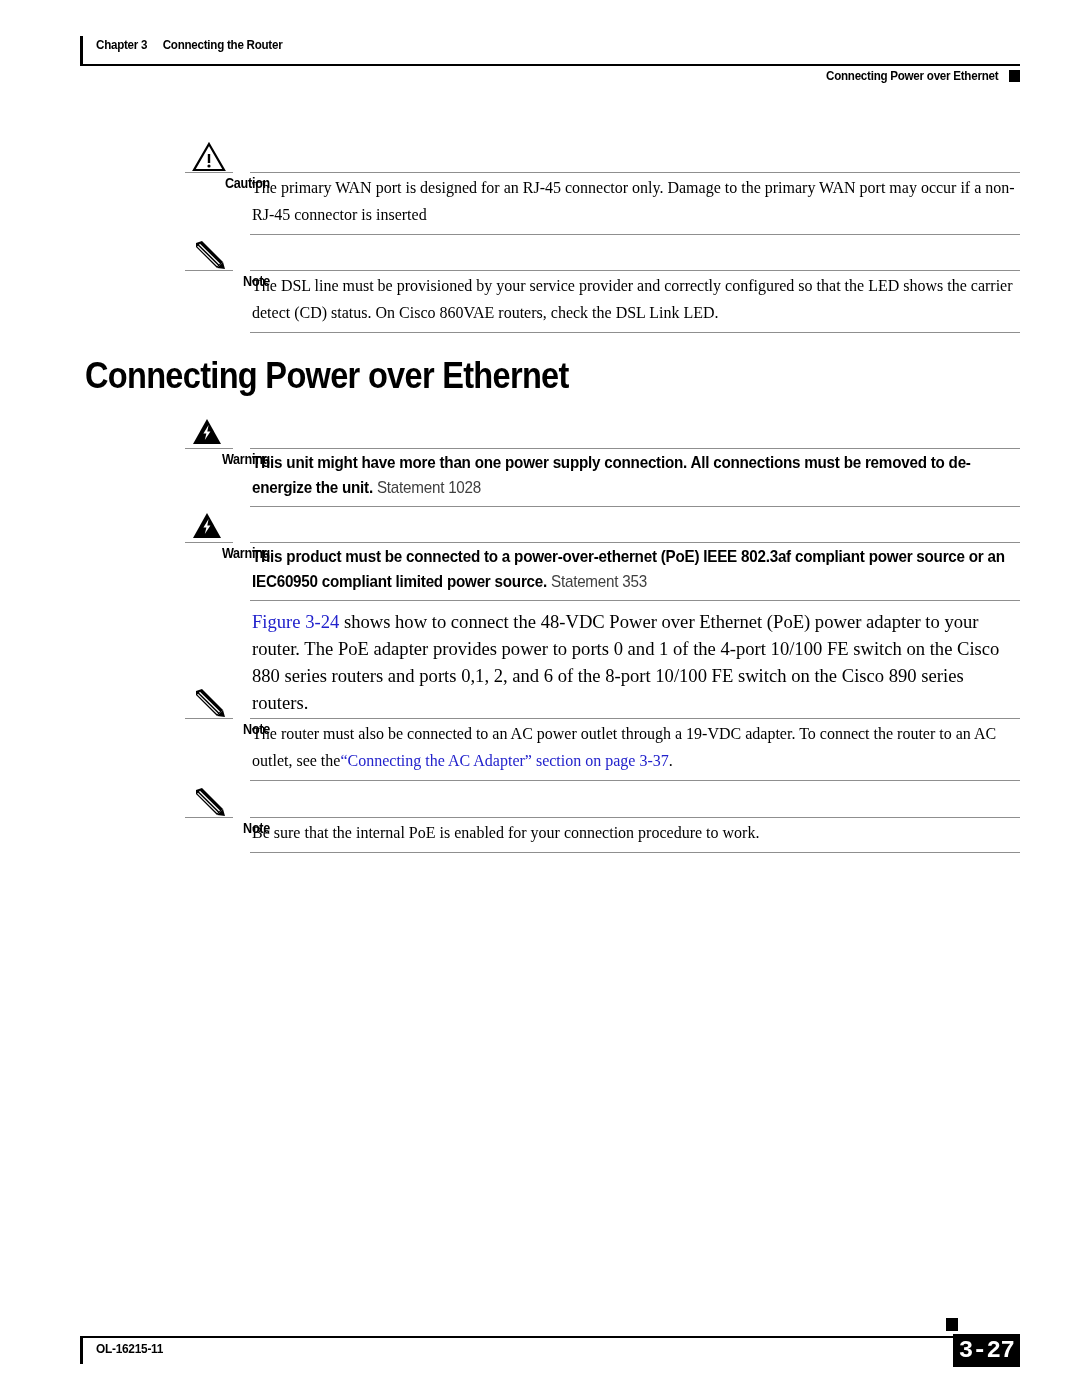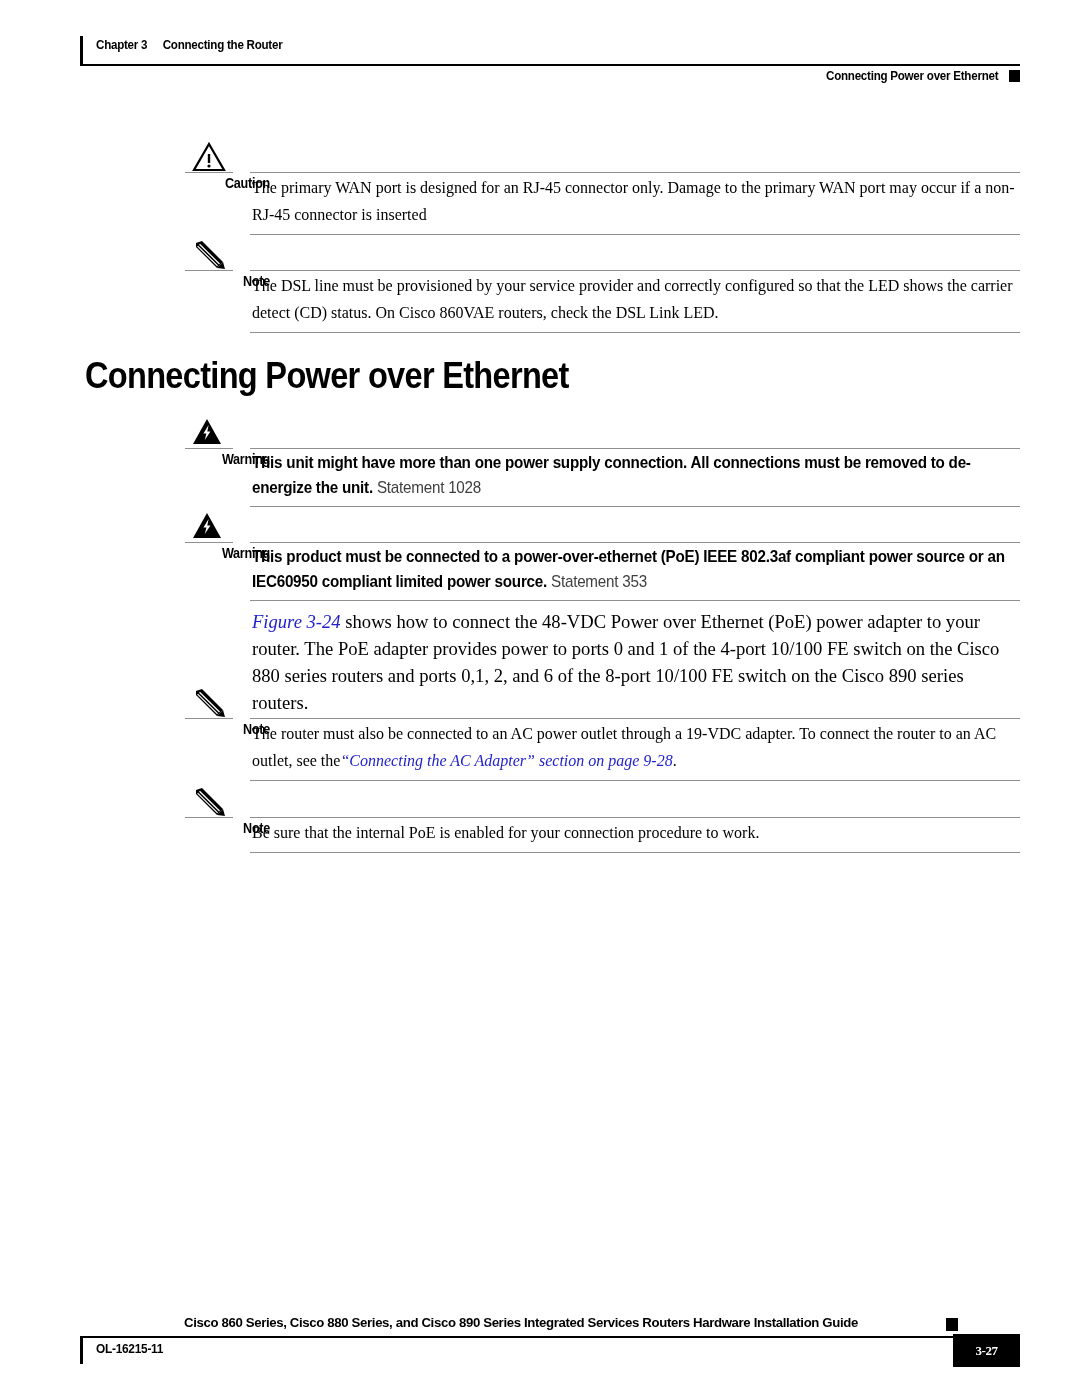--- a/index.html
+++ b/index.html
@@ -176,21 +176,20 @@
     left: 252px;
     top: 608px;
     width: 770px;
     font-size: 18.6px;
     line-height: 27px;
   }
   a.xref,
   .xref {
     color: #2222cc;
     text-decoration: none;
-    font-style: italic;
   }
 
   
   .footer {
     position: absolute;
     left: 80px;
     top: 1305px;
     width: 940px;
     height: 70px;
   }
@@ -243,23 +242,23 @@
     white-space: nowrap;
   }
   .footer-pagebox {
     position: absolute;
     left: 873px;
     top: 29px;
     width: 67px;
     height: 33px;
     background: #000000;
     color: #ffffff;
-    font-family: Liberation Serif, serif;
-    font-weight: bold;
-    font-size: 13px;
+    font-family: Liberation Mono, monospace;
+    font-weight: bold;
+    font-size: 24px;
     letter-spacing: -0.5px;
     display: flex;
     align-items: center;
     justify-content: center;
   }
 </style>
 </head>
 <body>
 
 <div class="page">
@@ -342,42 +341,41 @@
       <svg class="icon-svg" width="36" height="30" viewBox="0 0 36 30" aria-hidden="true">
         <path d="M4 3 L10 1 L31 22 L25 28 L4 7 Z" fill="#000"></path>
         <path d="M25 28 L31 22 L33 29 Z" fill="#000"></path>
         <path d="M7.5 4.2 L27.5 24" fill="none" stroke="#fff" stroke-width="1.2"></path>
         <path d="M5.6 6.1 L25.6 25.9" fill="none" stroke="#fff" stroke-width="1.2"></path>
       </svg>
     </div>
     <div class="icon-rule"></div>
     <div class="label">Note</div>
     <div class="rule-top"></div>
-    <div class="body"><span>The router must also be connected to an AC power outlet through a 19-VDC adapter. To connect the router to an AC outlet, see the</span><a class="xref" href="#">“Connecting the AC Adapter” section on page 9-28</a><span>.</span></div>
+    <div class="body"><span>The router must also be connected to an AC power outlet through a 19-VDC adapter. To connect the router to an AC outlet, see the</span><a class="xref" href="#">“Connecting the AC Adapter” section on page 3-37</a><span>.</span></div>
     <div class="rule-bottom" style="top:92px;"></div>
   </div>
 
   <div class="admon" style="top:787px;">
     <div class="icon-wrap">
       <svg class="icon-svg" width="36" height="30" viewBox="0 0 36 30" aria-hidden="true">
         <path d="M4 3 L10 1 L31 22 L25 28 L4 7 Z" fill="#000"></path>
         <path d="M25 28 L31 22 L33 29 Z" fill="#000"></path>
         <path d="M7.5 4.2 L27.5 24" fill="none" stroke="#fff" stroke-width="1.2"></path>
         <path d="M5.6 6.1 L25.6 25.9" fill="none" stroke="#fff" stroke-width="1.2"></path>
       </svg>
     </div>
     <div class="icon-rule"></div>
     <div class="label">Note</div>
     <div class="rule-top"></div>
     <div class="body">Be sure that the internal PoE is enabled for your connection procedure to work.</div>
     <div class="rule-bottom" style="top:65px;"></div>
   </div>
 
   <div class="footer">
-    <div class="footer-title">Cisco 860 Series, Cisco 880 Series, and Cisco 890 Series Integrated Services Routers Hardware Installation Guide</div>
     <div class="footer-square"></div>
     <div class="footer-rule"></div>
     <div class="footer-tick"></div>
     <div class="footer-docid">OL-16215-11</div>
     <div class="footer-pagebox">3-27</div>
   </div>
 
 </div>
 
 </body></html>

